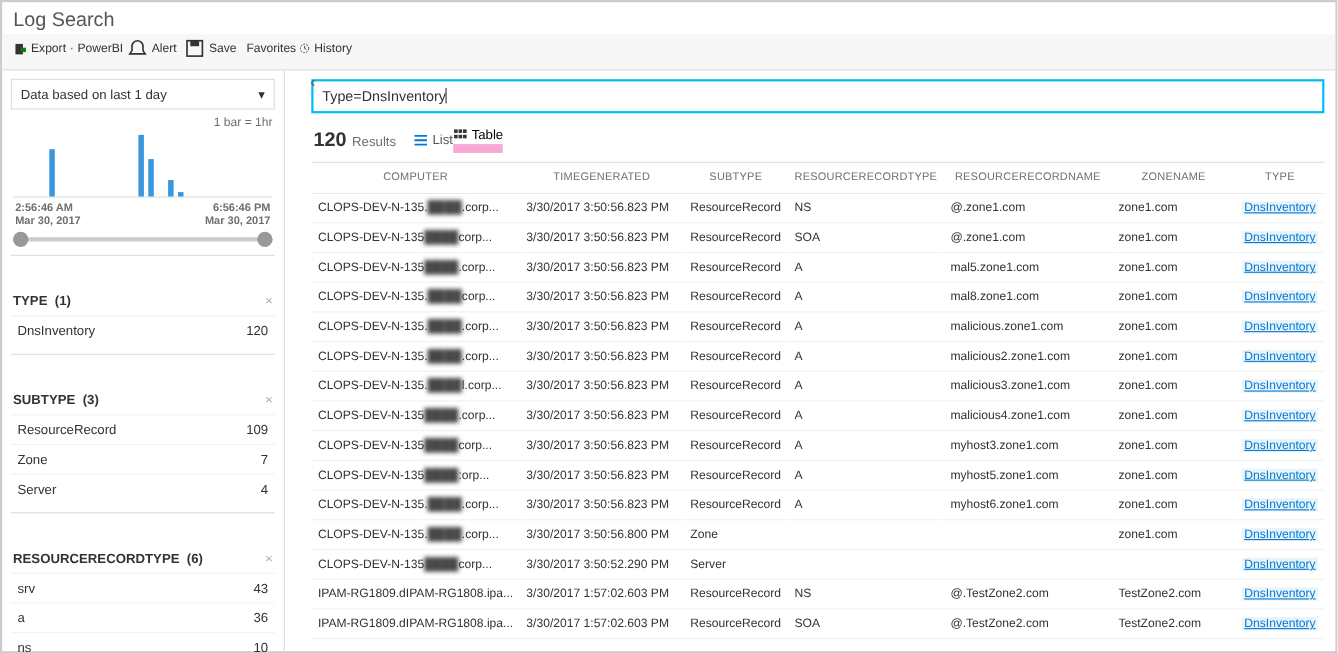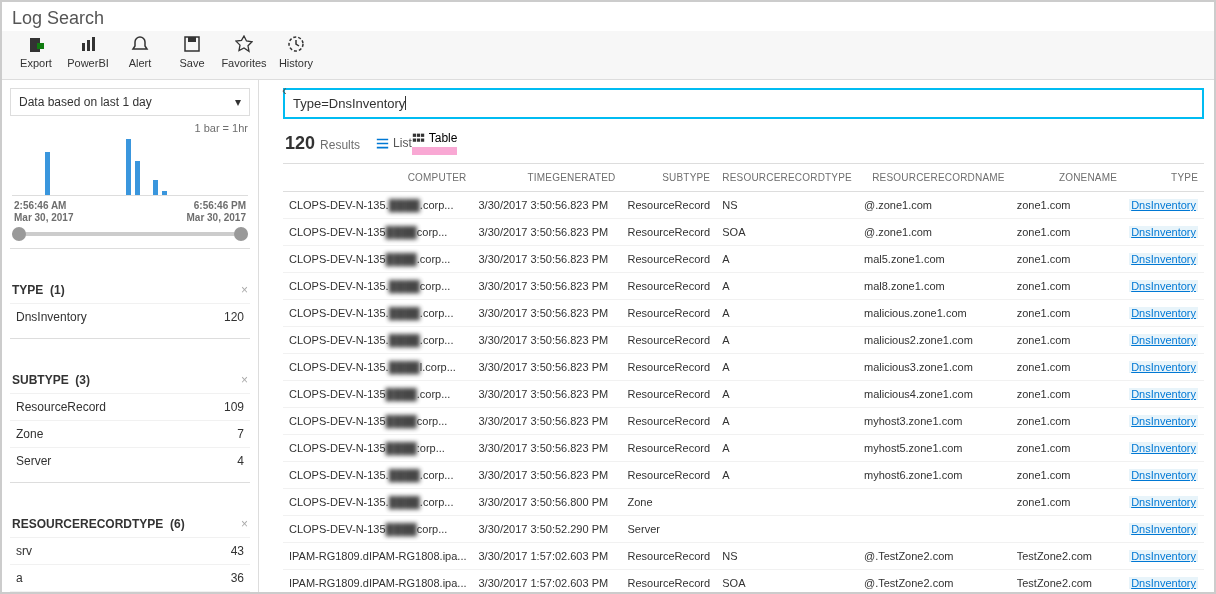--- a/index.html
+++ b/index.html
@@ -10,21 +10,21 @@
     --search-border: #00bcf2;
     --bg: #fff;
     --header-bg: #f5f5f5;
     --bar: #3a96dd;
   }
   * { box-sizing: border-box; }
   body { margin:0; font-family: "Segoe UI", Arial, sans-serif; font-size:12px; color:var(--text); background:var(--bg); }
   .window { width:1216px; height:594px; border:2px solid #ccc; display:flex; flex-direction:column; position:relative; overflow:hidden; }
   .titlebar { padding:6px 10px 2px 10px; font-size:18px; color:#555; }
   .toolbar { display:flex; gap:4px; padding:4px 10px 10px 10px; border-bottom:1px solid var(--border); background:#f7f7f7; }
-  .toolbar-item { width:48px; display:flex; flex-direction:column; align-items:center; gap:4px; font-size:11px; color:#333; cursor:pointer; }
+  .toolbar-item { width:48px; display:flex; flex-direction:row; align-items:center; gap:4px; font-size:11px; color:#333; cursor:pointer; }
   .toolbar-item svg { width:18px; height:18px; }
   .body { flex:1; display:flex; overflow:hidden; position:relative; }
   .sidebar { width:257px; border-right:1px solid var(--border); padding:8px; overflow:auto; }
   .collapse-chevron { position:absolute; left:280px; top:2px; font-size:14px; cursor:pointer; color:#555; z-index:5; }
   .data-based { width:100%; border:1px solid var(--border); padding:6px 8px; display:flex; justify-content:space-between; align-items:center; cursor:pointer; font-size:12px; }
   .histogram-wrap { padding:6px 2px 0 2px; }
   .bar-legend { text-align:right; font-size:11px; color:var(--muted); }
   .histogram { height:62px; display:flex; align-items:flex-end; gap:4px; padding:4px 6px 0 6px; border-bottom:1px solid var(--border); }
   .histogram .bar { width:5px; background:var(--bar); }
   .axis-labels { display:flex; justify-content:space-between; font-size:10px; color:var(--muted); padding:4px 2px 0 2px; }
@@ -40,21 +40,21 @@
   .search-box .cursor { border-right:1px solid #333; height:14px; }
   .results-bar { display:flex; align-items:center; gap:16px; padding:12px 2px 4px 2px; }
   .results-count { font-size:18px; }
   .results-count span { font-size:12px; color:var(--muted); }
   .view-toggle { display:flex; font-size:12px;justify-content:space-between; }
   .view-toggle .vt { display:flex; align-items:center; gap:4px; cursor:pointer; color:#555; }
   .view-toggle .vt.active { color:#000; border-bottom:8px solid #f9a8d4; padding-bottom:2px; }
   .view-toggle svg { width:13px; height:13px; }
   .table-wrap { flex:1; overflow:auto; border-top:1px solid var(--border); margin-top:4px; }
   table { width:100%; border-collapse:collapse; font-size:11px; }
-  thead th { text-align:right; font-weight:400; text-transform:uppercase; font-size:10px; color:var(--muted); letter-spacing:0.2px; padding:8px 6px; border-bottom:1px solid var(--border); position:sticky; top:0; background:var(--bg); }
+  thead th { text-align:center; font-weight:400; text-transform:uppercase; font-size:10px; color:var(--muted); letter-spacing:0.2px; padding:8px 6px; border-bottom:1px solid var(--border); position:sticky; top:0; background:var(--bg); }
   tbody td { padding:7px 6px; border-bottom:1px solid #f1f1f1; white-space:nowrap; overflow:hidden; text-overflow:ellipsis; }
   .type-link { color:var(--link); text-decoration:underline; background:#e8f4fa; padding:0 2px; cursor:pointer; }
   .blur { filter:blur(2px); opacity:0.9; display:inline-block; }
   col.c-computer { width:160px; }
   col.c-time { width:160px; }
   col.c-sub { width:95px; }
   col.c-rrt { width:100px; }
   col.c-rrn { width:165px; }
   col.c-zone { width:150px; }
   col.c-type { width:65px; }

